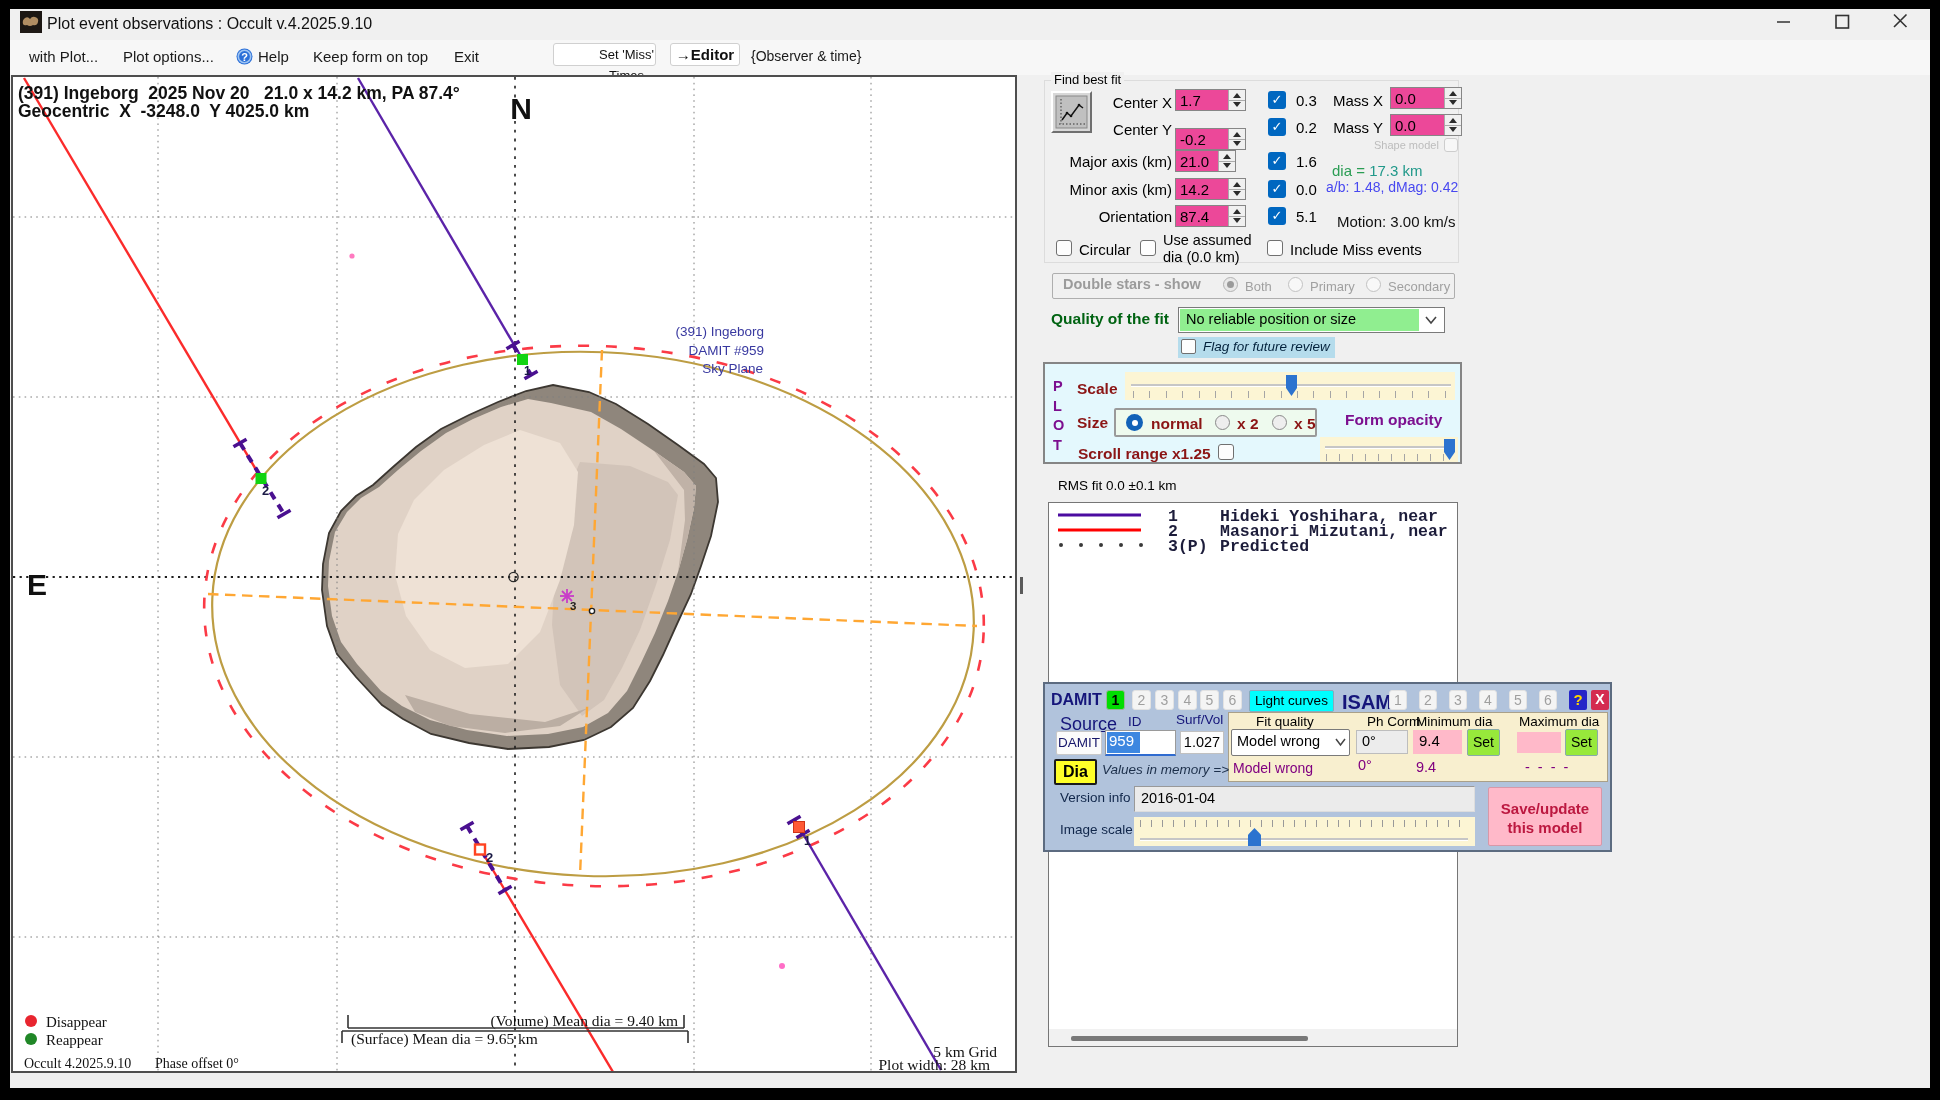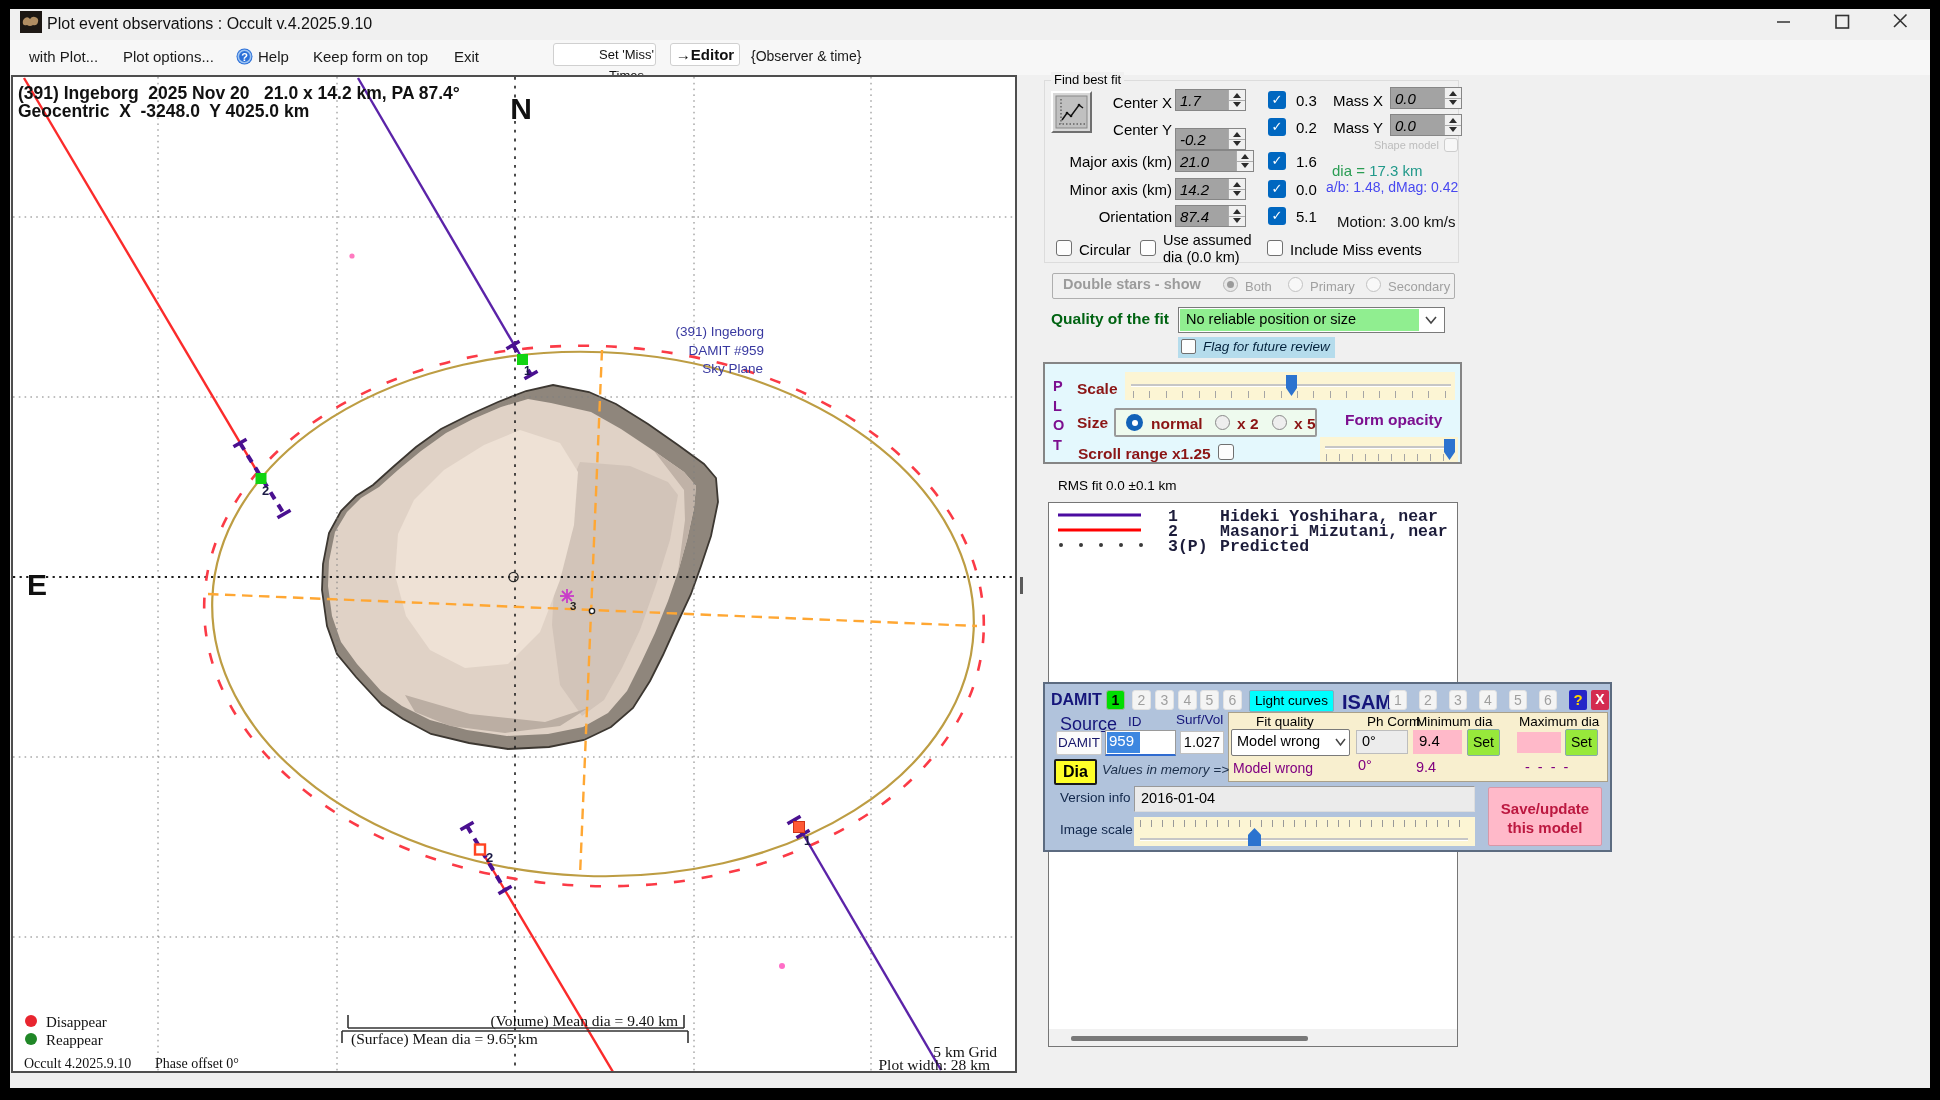--- a/index.html
+++ b/index.html
@@ -7,21 +7,21 @@
 #win{position:absolute;left:10px;top:9px;width:1920px;height:1079px;background:#f0f0f0;}
 .abs{position:absolute;}
 
 #titlebar{position:absolute;left:10px;top:9px;width:1920px;height:31px;background:#f0f0f0;}
 #menubar{position:absolute;left:10px;top:40px;width:1920px;height:35px;background:#f7f7f7;}
 .mi{position:absolute;top:8px;font-size:15px;color:#1a1a1a;}
 .mbtn{position:absolute;background:#fff;border:1px solid #d0d0d0;border-radius:3px;font-size:13px;color:#111;text-align:center;}
 
 #plot{position:absolute;left:11px;top:75px;width:1006px;height:998px;border:2px solid #4e4e4e;background:#fff;}
 
-.sbox{position:absolute;height:22px;background:#a3a3a3;border:1px solid #868686;font-size:15px;color:#000;font-style:italic;}
+.sbox{position:absolute;height:22px;background:#ec4899;border:1px solid #868686;font-size:15px;color:#000;}
 .sbox .v{position:absolute;left:4px;top:2px;}
 .spin{position:absolute;right:0px;top:0px;width:17px;height:20px;background:#f0f0f0;border-left:1px solid #ababab;}
 .spin:before,.spin:after{content:"";position:absolute;left:4px;border-left:4px solid transparent;border-right:4px solid transparent;}
 .spin:before{top:3px;border-bottom:5px solid #2b2b2b;}
 .spin:after{bottom:3px;border-top:5px solid #2b2b2b;}
 .spin i{position:absolute;left:0;right:0;top:50%;height:1px;background:#ababab;}
 .chk{position:absolute;width:18px;height:18px;background:#0067c0;border-radius:3px;color:#fff;font-size:13px;text-align:center;line-height:17px;}
 .uchk{position:absolute;width:16px;height:16px;background:#fdfdfd;border:1.5px solid #707070;border-radius:3px;}
 .lbl{position:absolute;font-size:15px;color:#000;white-space:nowrap;}
 .rlbl{position:absolute;font-size:15px;color:#000;text-align:right;white-space:nowrap;}
@@ -198,21 +198,21 @@
       <span class="spin">
         <i></i>
       </span>
     </div>
  <div class="sbox" style="left:1175px;top:128px;width:71px;">
       <span class="v">-0.2</span>
       <span class="spin">
         <i></i>
       </span>
     </div>
- <div class="sbox" style="left:1175px;top:150px;width:79px;">
+ <div class="sbox" style="left:1175px;top:150px;width:61px;">
       <span class="v">21.0</span>
       <span class="spin">
         <i></i>
       </span>
     </div>
  <div class="sbox" style="left:1175px;top:178px;width:71px;">
       <span class="v">14.2</span>
       <span class="spin">
         <i></i>
       </span>

